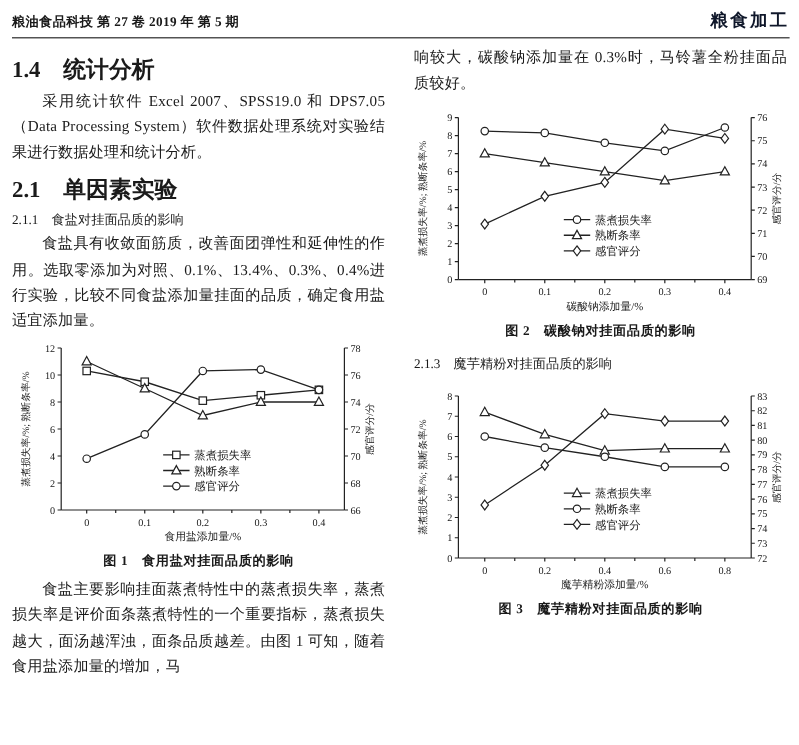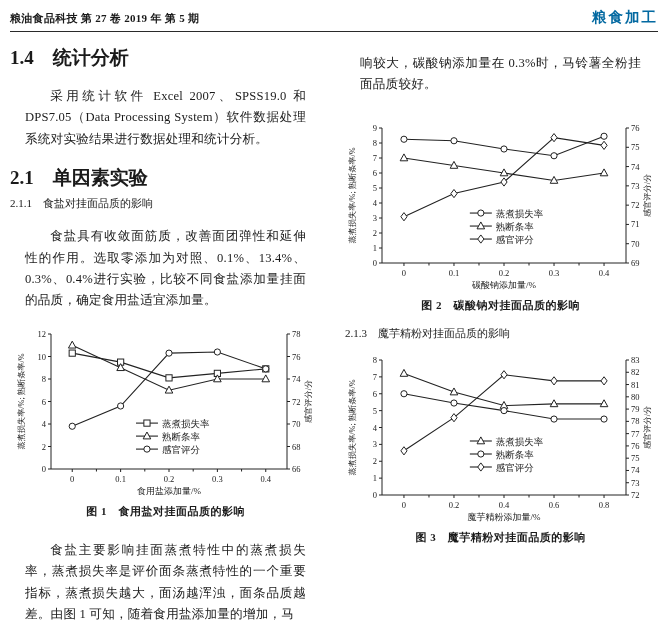--- a/index.html
+++ b/index.html
@@ -5,39 +5,39 @@
   html,body{margin:0;padding:0;background:#fff;}
   body{width:666px;height:621px;overflow:hidden;color:#1a1a1a;
        font-family:"Liberation Serif","DejaVu Serif",serif;}
   .page{box-sizing:border-box;width:666px;height:621px;padding:6px 8px 0 10px;}
   .header{display:flex;justify-content:space-between;align-items:baseline;
           border-bottom:1.6px solid #2a2a2a;padding:2px 0 4px 0;}
   .header-left{font-size:11px;letter-spacing:0.3px;font-weight:bold;}
   .header-right{font-size:14.5px;font-weight:bold;letter-spacing:2px;}
   .columns{display:flex;gap:24px;margin-top:6px;}
   .col{width:311px;}
-  p{font-size:12.6px;line-height:1.7;text-align:justify;margin:15px;text-indent:2em;
+  p{font-size:12.6px;line-height:1.7;text-align:justify;margin:0;text-indent:2em;
     letter-spacing:0.2px;}
   p.noindent{text-indent:0;}
   .h-sub{font-size:19px;font-weight:bold;margin:7px 0 3px 0;}
   .h-main{font-size:14.6px;font-weight:bold;margin:10px 0 4px 0;}
   .h-minor{font-size:11px;font-weight:normal;margin:5px 0 2px 0;}
   figure{margin:4px 0 2px 0;text-align:center;}
   figcaption{font-size:11px;font-weight:bold;margin-top:1px;letter-spacing:0.5px;}
   svg{display:block;margin:0 auto;}
   .sp6{height:6px;} .sp4{height:4px;}
 </style>
 </head>
 <body>
 
 <div class="page">
 
   <div class="header">
     <span class="header-left">粮油食品科技 第 27 卷 2019 年 第 5 期</span>
-    <span class="header-right" style="color: #0369a1;">粮食加工</span>
+    <span class="header-right" style="color: #0f172a;">粮食加工</span>
   </div>
 
   <div class="columns">
 
     <div class="col">
       <div class="h-sub">1.4　统计分析</div>
       <p>采用统计软件 Excel 2007、SPSS19.0 和 DPS7.05（Data Processing System）软件数据处理系统对实验结果进行数据处理和统计分析。</p>
 
       <div class="h-sub">2.1　单因素实验</div>
       <div class="h-minor">2.1.1　食盐对挂面品质的影响</div>

